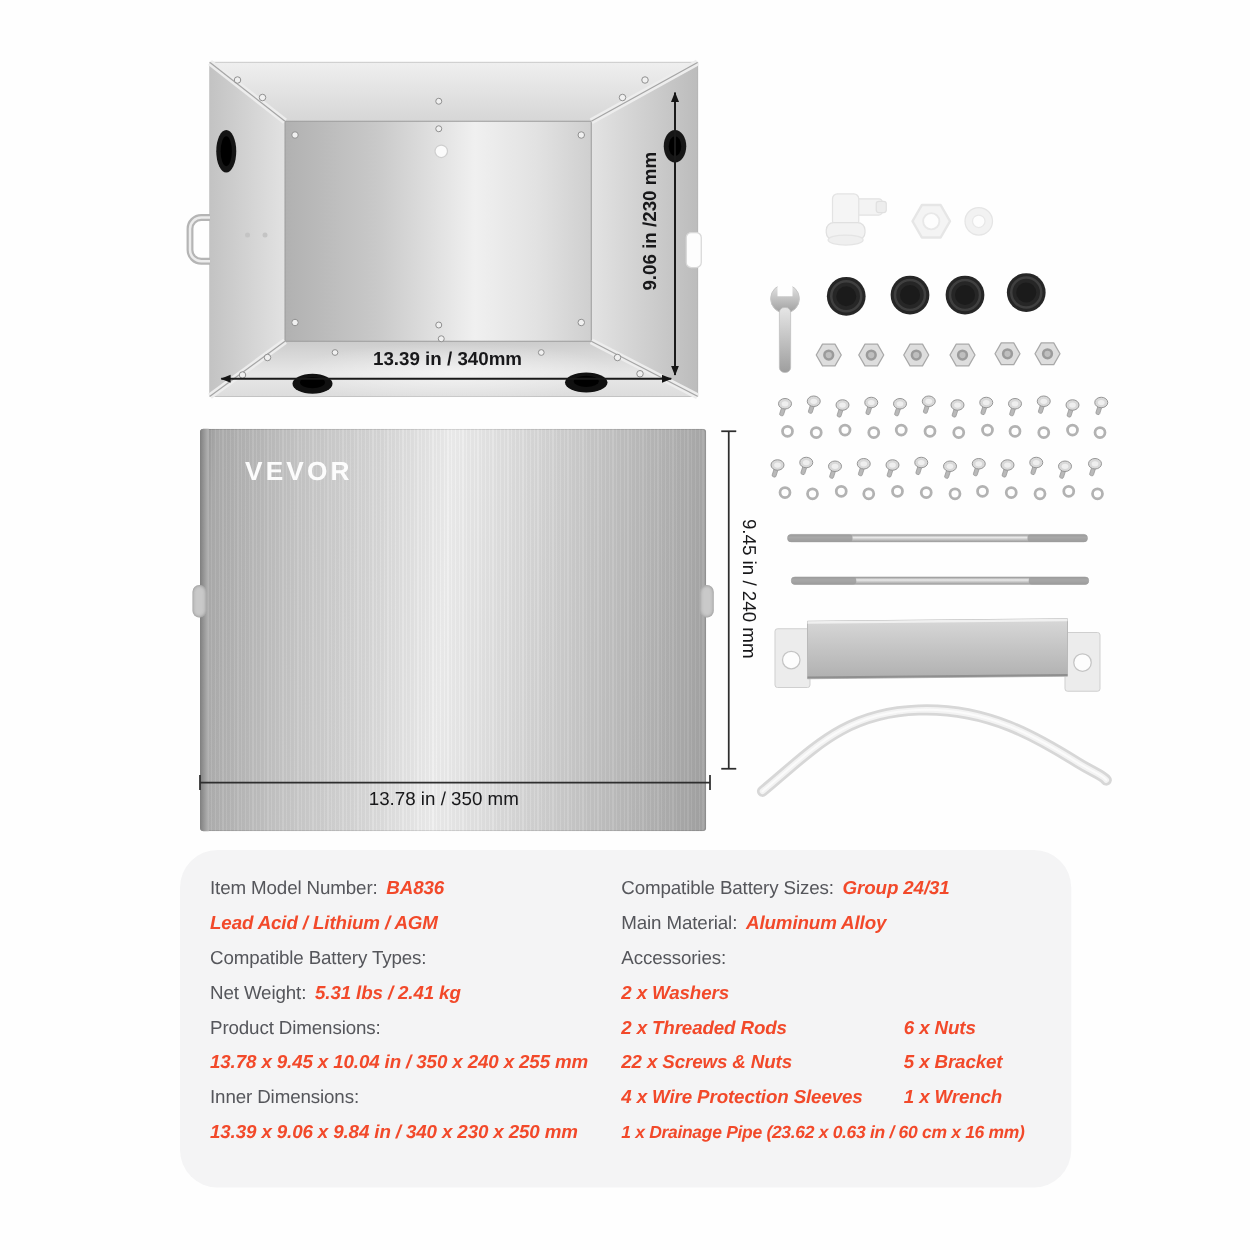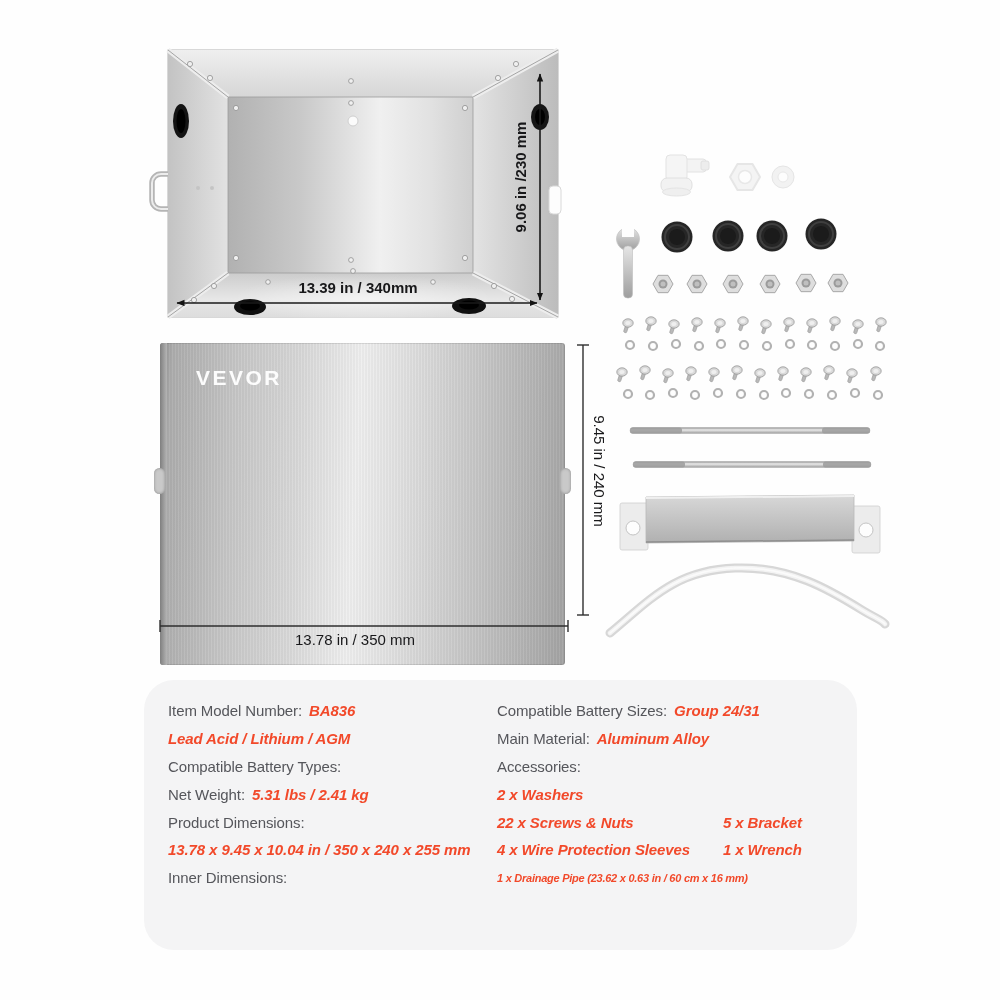--- a/index.html
+++ b/index.html
@@ -61,21 +61,21 @@
     background:var(--panel-bg);border-radius:30px;
   }
   .col{position:absolute;top:17px;}
   .col.l{left:24px;}
   .col.r{left:353px;}
   .spec-line{height:27.8px;display:flex;align-items:center;font-size:15px;white-space:nowrap;letter-spacing:-0.1px;}
   .sl{color:var(--label-gray);}
   .sv{color:var(--accent);font-weight:700;font-style:italic;}
   .sl + .sv{margin-left:7px;}
   .col-a{width:226px;flex:none;}
-  .spec-line.long .sv{font-size:11px;letter-spacing:-0.25px;}
+  .spec-line.long .sv{font-size:14px;letter-spacing:-0.25px;}
 </style>
 </head>
 <body>
 
 <div class="canvas">
 
   <div class="box-photo">
     <svg width="390" height="267" viewBox="0 0 390 267">
       <defs>
         <linearGradient id="gTop" x1="0" y1="0" x2="0" y2="1">
@@ -389,38 +389,45 @@
       </div>
       <div class="spec-line">
         <span class="sl">Product Dimensions:</span>
       </div>
       <div class="spec-line">
         <span class="sv">13.78 x 9.45 x 10.04 in / 350 x 240 x 255 mm</span>
       </div>
       <div class="spec-line">
         <span class="sl">Inner Dimensions:</span>
       </div>
+      <div class="spec-line">
+        <span class="sv">13.39 x 9.06 x 9.84 in / 340 x 230 x 250 mm</span>
+      </div>
     </div>
 
     <div class="col r">
       <div class="spec-line">
         <span class="sl">Compatible Battery Sizes:</span>
         <span class="sv">Group 24/31</span>
       </div>
       <div class="spec-line">
         <span class="sl">Main Material:</span>
         <span class="sv">Aluminum Alloy</span>
       </div>
       <div class="spec-line">
         <span class="sl">Accessories:</span>
       </div>
       <div class="spec-line">
         <span class="sv">2 x Washers</span>
       </div>
       <div class="spec-line">
+        <span class="sv col-a">2 x Threaded Rods</span>
+        <span class="sv">6 x Nuts</span>
+      </div>
+      <div class="spec-line">
         <span class="sv col-a">22 x Screws &amp; Nuts</span>
         <span class="sv">5 x Bracket</span>
       </div>
       <div class="spec-line">
         <span class="sv col-a">4 x Wire Protection Sleeves</span>
         <span class="sv">1 x Wrench</span>
       </div>
       <div class="spec-line long">
         <span class="sv">1 x Drainage Pipe (23.62 x 0.63 in / 60 cm x 16 mm)</span>
       </div>

